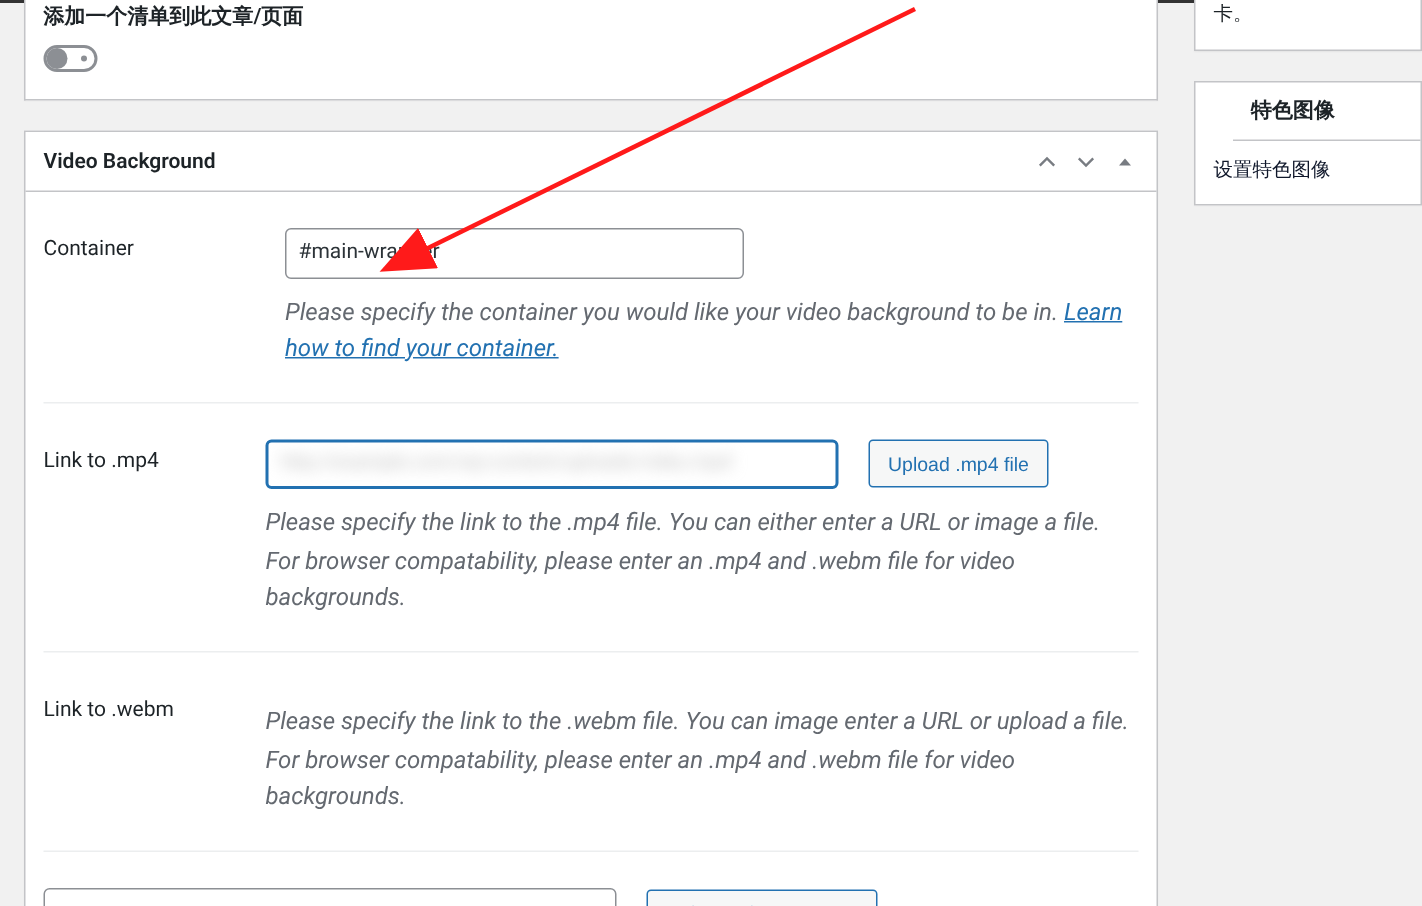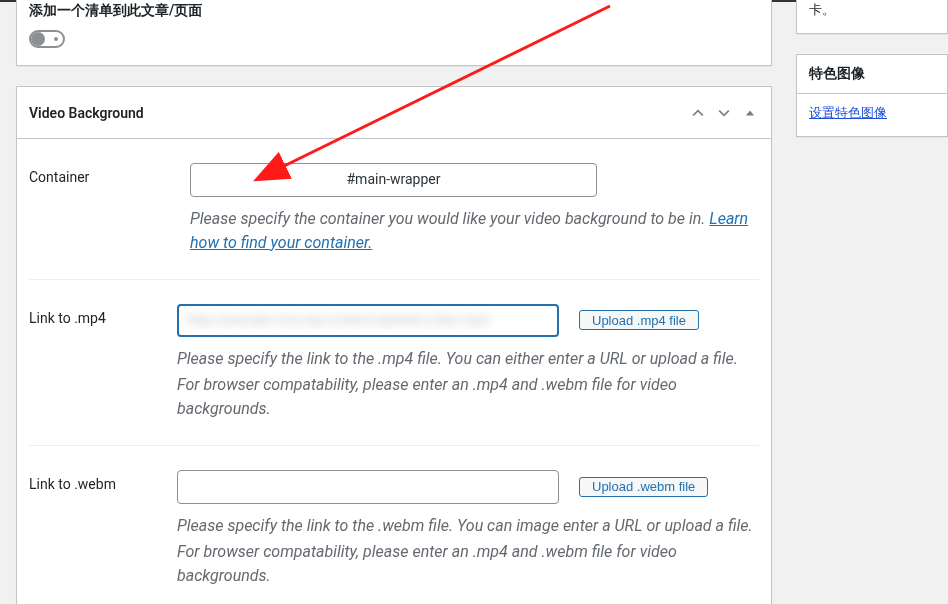--- a/index.html
+++ b/index.html
@@ -73,21 +73,21 @@
     position: absolute;
     right: 5px;
     top: 5px;
   }
   .postbox-header {
     display: flex;
     align-items: center;
     justify-content: space-between;
     border-bottom: 1px solid #c3c4c7;
     padding: 0 12px;
-    height: 52px;
+    height: 40px;
   }
   .postbox-title {
     font-size: 14px;
     font-weight: 600;
   }
   .postbox-controls {
     display: flex;
     gap: 8px;
     align-items: center;
   }
@@ -128,31 +128,31 @@
     font-size: 14px;
     line-height: 1.4;
     padding: 6px 8px;
     border: 1px solid #8c8f94;
     border-radius: 4px;
     background: #fff;
     color: #2c3338;
     box-shadow: 0 0 0 transparent;
     font-family: inherit;
   }
-  input.container-input { width: 407px; text-align: center; }
+  input.container-input { width: 306px; }
   input.link-input { width: 382px; }
   input.link-input.focus {
     border: 2px solid #2271b1;
     padding: 5px 7px;
   }
   .btn {
     display: inline-flex;
     align-items: center;
     justify-content: center;
-    height: 20px;
+    height: 32px;
     padding: 0 12px;
     border: 1px solid #2271b1;
     color: #2271b1;
     background: #f6f7f7;
     border-radius: 3px;
     font-size: 13px;
     cursor: pointer;
     white-space: nowrap;
   }
   .description {
@@ -170,29 +170,29 @@
     filter: blur(5px);
     color: #bbb;
   }
   
   .side-col .postbox .inside { padding: 10px 12px 14px; }
   .side-title {
     font-size: 14px;
     font-weight: 600;
     padding: 10px 12px;
     border-bottom: 1px solid #c3c4c7;
+    margin-left: 25px;
   }
   .side-text {
     font-size: 13px;
     color: #1d2327;
     line-height: 1.6;
   }
   .side-link {
-    color: #1d4ed8;
-    text-decoration: underline;
+    color: #0f172a;
     cursor: pointer;
     font-size: 13px;
   }
   .side-partial {
     border-top: none;
     padding: 0 12px 12px 12px;
   }
   
   .arrow-svg {
     position: absolute;
@@ -253,32 +253,28 @@
         </div>
       </div>
 
       <div class="form-row">
         <div class="field-label">Link to .mp4</div>
         <div class="field-body">
           <div class="field-inputs">
             <div style="position: relative; display: inline-block;"><input type="text" class="link-input focus" style=""><span class="blurred-value" style="position: absolute; left: 10px; top: 8px; font-size: 13px; white-space: nowrap; overflow: hidden; max-width: 360px;">http://example.com/wp-content/uploads/video.mp4</span></div>
             <button class="btn">Upload .mp4 file</button>
           </div>
-          <p class="description">Please specify the link to the .mp4 file. You can either enter a URL or upload a file.</p>
+          <p class="description">Please specify the link to the .mp4 file. You can either enter a URL or image a file.</p>
           <p class="description" style="margin-top:2px">For browser compatability, please enter an .mp4 and .webm file for video backgrounds.</p>
         </div>
       </div>
 
       <div class="form-row">
         <div class="field-label">Link to .webm</div>
         <div class="field-body">
-          <div class="field-inputs">
-            <input type="text" class="link-input" value="" style="">
-            <button class="btn">Upload .webm file</button>
-          </div>
           <p class="description">Please specify the link to the .webm file. You can image enter a URL or upload a file.</p>
           <p class="description" style="margin-top:2px">For browser compatability, please enter an .mp4 and .webm file for video backgrounds.</p>
         </div>
       </div>
 
       <div class="form-row" style="border-bottom:none;padding-bottom:0">
         <div class="field-body">
           <div class="field-inputs">
             <input type="text" class="link-input" style="">
             <button class="btn">Upload fallback image</button>

